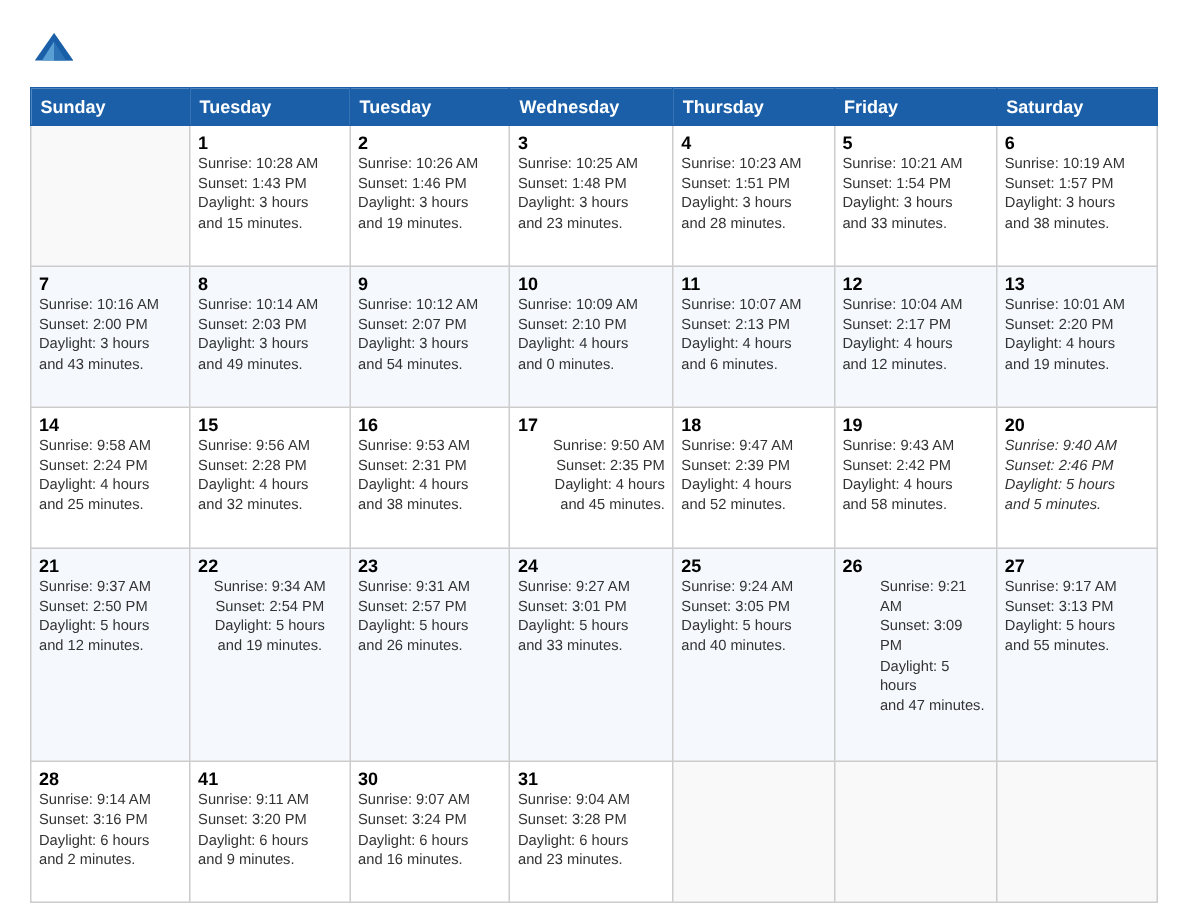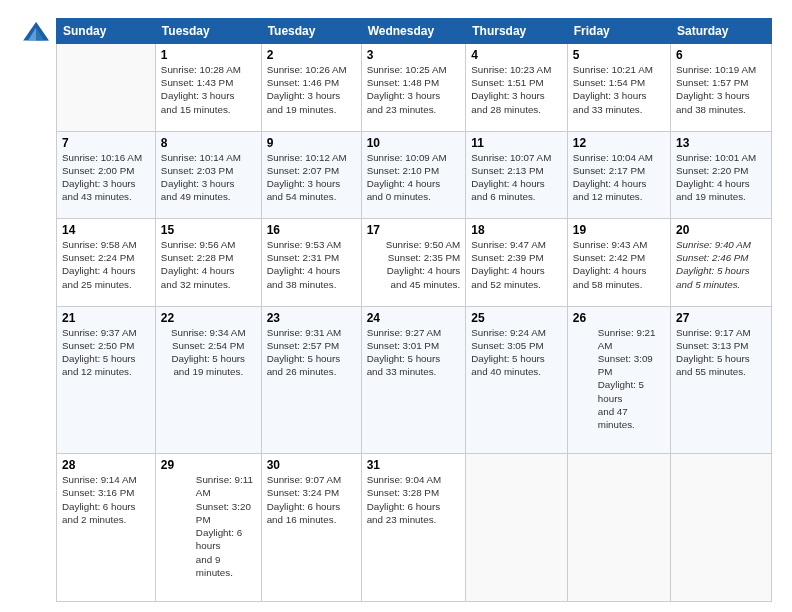--- a/index.html
+++ b/index.html
@@ -8,21 +8,21 @@
       background: #fff;
       width: 792px;
       height: 612px;
       overflow: hidden;
     }
     .page {
       width: 792px;
       height: 612px;
       padding: 18px 20px 10px 20px;
       display: flex;
-      flex-direction: row;
+      flex-direction: column;
     }
     .header {
       display: flex;
       justify-content: space-between;
       align-items: flex-start;
       margin-bottom: 8px;
     }
     .logo {
       display: flex;
       align-items: center;
@@ -326,22 +326,22 @@
         </tr>
         <tr>
           <td>
             <span class="day-num">28</span>
             <div class="day-info" style="white-space: pre-line;">Sunrise: 9:14 AM
 Sunset: 3:16 PM
 Daylight: 6 hours
 and 2 minutes.</div>
           </td>
           <td>
-            <span class="day-num">29</span>
-            <div class="day-info" style="white-space: pre-line; margin-left: 35px;">Sunrise: 9:11 AM
+            <span class="day-num">41</span>
+            <div class="day-info" style="white-space: pre-line;">Sunrise: 9:11 AM
 Sunset: 3:20 PM
 Daylight: 6 hours
 and 9 minutes.</div>
           </td>
           <td>
             <span class="day-num">30</span>
             <div class="day-info" style="white-space: pre-line;">Sunrise: 9:07 AM
 Sunset: 3:24 PM
 Daylight: 6 hours
 and 16 minutes.</div>

